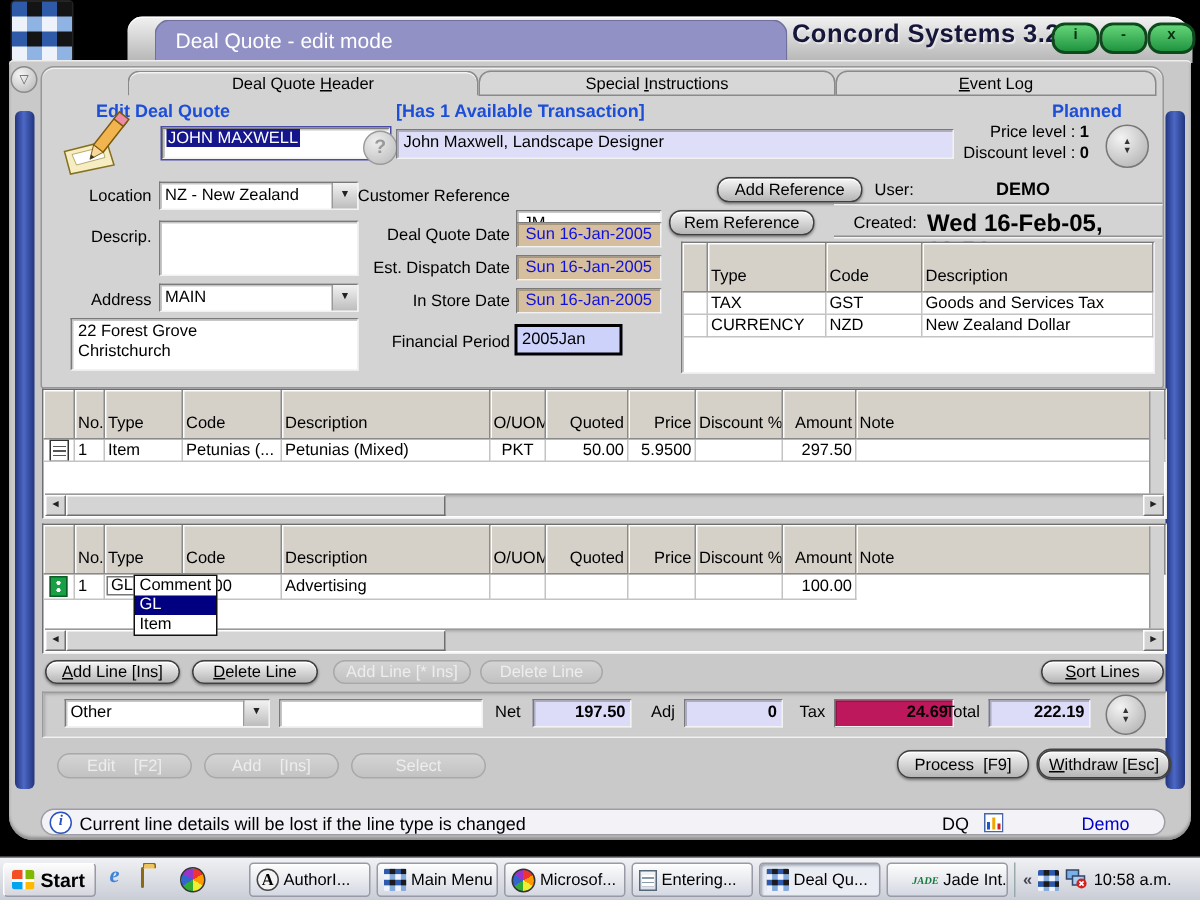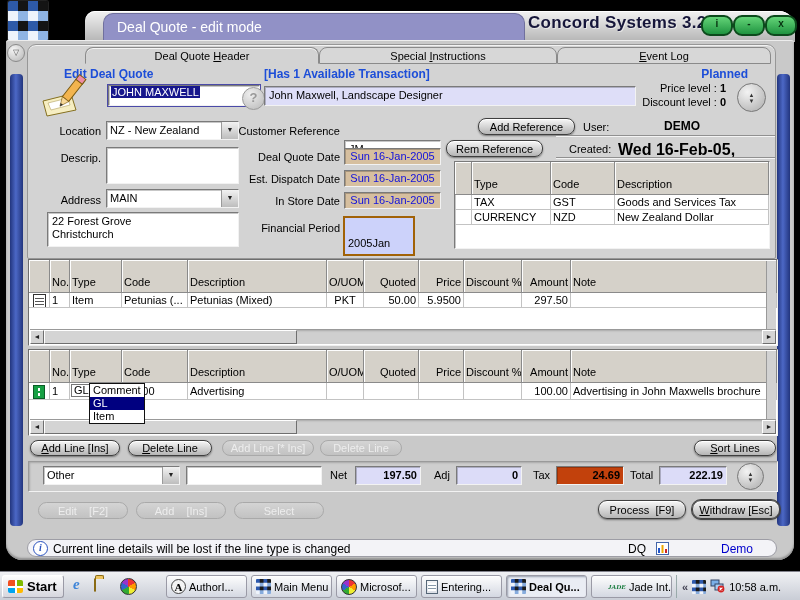--- a/index.html
+++ b/index.html
@@ -101,21 +101,21 @@
         display:flex;align-items:center;gap:4px;padding:0 5px;box-sizing:border-box;
         font-weight:bold;font-size:13px;cursor:pointer;}
   .flag{width:15px;height:13px;border-radius:2px;
         background:linear-gradient(#fff,#fff) center/2px 100% no-repeat,
                    linear-gradient(#fff,#fff) center/100% 2px no-repeat,
                    conic-gradient(#7fba00 0 25%,#ffb900 0 50%,#00a4ef 0 75%,#f25022 0);}
   .tbtn{top:3px;height:23px;width:81px;background:linear-gradient(#fdfdfd,#d4d8e2);
         border:1px solid #9a9aa6;border-radius:3px;box-shadow:inset 0 1px 0 #fff;display:flex;
         align-items:center;gap:3px;padding:0 4px;font-size:11px;overflow:hidden;white-space:nowrap;
         box-sizing:border-box;cursor:pointer;}
-  .tbtn.active{background:#eaedf4;box-shadow:inset 1px 1px 2px #98a0ae;font-weight:bold;text-align:center;}
+  .tbtn.active{background:#eaedf4;box-shadow:inset 1px 1px 2px #98a0ae;font-weight:normal;text-align:center;}
   .jmini{width:15px;height:15px;flex:0 0 auto;border-radius:1px;
         background:conic-gradient(#1b1b1b 0 25%,#86abdd 0 50%,#eef3fb 0 75%,#2e5aae 0);
         background-size:7.5px 7.5px;}
   .eicon{font:bold italic 15px "Liberation Serif",serif;color:#3d84d8;}
   .folder{width:16px;height:11px;background:linear-gradient(#f6d57c,#dfa92f);border:1px solid #8a6b14;
         border-radius:1px;position:relative;margin-top:4px;}
   .folder:before{content:"";position:absolute;top:-4px;left:0;width:7px;height:3px;background:#eec45f;
         border:1px solid #8a6b14;border-bottom:none;border-radius:2px 2px 0 0;}
   .cwheel{width:15px;height:15px;border-radius:50%;flex:0 0 auto;border:1px solid #333;
         background:conic-gradient(#e33 0 60deg,#f90 0 120deg,#ee3 0 180deg,#3a3 0 240deg,#36c 0 300deg,#93c 0);}
@@ -193,21 +193,21 @@
 
     <div class="abs rlab" style="left:140px;top:80px;width:172px;">Customer Reference</div>
     <div class="abs sunk" style="left:316px;top:76px;width:97px;height:19px;padding:2px 4px;margin-top:19px;">JM</div>
     <div class="abs rlab" style="left:140px;top:106px;width:172px;">Deal Quote Date</div>
     <div class="abs sunk datef" style="left:316px;top:103px;width:97px;height:17px;">Sun 16-Jan-2005</div>
     <div class="abs rlab" style="left:140px;top:128px;width:172px;">Est. Dispatch Date</div>
     <div class="abs sunk datef" style="left:316px;top:125px;width:97px;height:17px;">Sun 16-Jan-2005</div>
     <div class="abs rlab" style="left:140px;top:150px;width:172px;">In Store Date</div>
     <div class="abs sunk datef" style="left:316px;top:147px;width:97px;height:17px;">Sun 16-Jan-2005</div>
     <div class="abs rlab" style="left:140px;top:177px;width:172px;">Financial Period</div>
-    <div class="abs" style="left:315px;top:171px;width:72px;height:21px;border:2px solid #a16207;background:#ccd2fa;padding:18px 3px;line-height:15px;box-sizing:border-box;">2005Jan</div>
+    <div class="abs" style="left:315px;top:171px;width:72px;height:21px;border:2px solid #000000;background:#ccd2fa;padding:1px 3px;line-height:15px;box-sizing:border-box;">2005Jan</div>
 
     <div class="abs pill sm" style="left:418px;top:73px;width:97px;height:17px;margin-left:32px;">Add Reference</div>
     <div class="abs pill sm" style="left:418px;top:95px;width:97px;height:17px;">Rem Reference</div>
     <div class="abs" style="left:555px;top:76px;">User:</div>
     <div class="abs" style="left:636px;top:74px;font-weight:bold;font-size:12px;">DEMO</div>
     <div class="abs groove" style="left:528px;top:90px;width:219px;"></div>
     <div class="abs" style="left:541px;top:98px;">Created:</div>
     <div class="abs" style="left:590px;top:96px;font-weight:bold;font-size:16px;">Wed 16-Feb-05, 10:54</div>
     <div class="abs groove" style="left:528px;top:112px;width:219px;"></div>
     <div class="abs sunk" style="left:426px;top:116px;width:316px;height:88px;overflow:hidden;">
@@ -291,21 +291,20 @@
             <span class="ddbtn">▼</span>
           </span>
       </div>
       <div class="gc c3" style="height:17px;line-height:16px;">61000</div>
       <div class="gc c4" style="height:17px;line-height:16px;">Advertising</div>
       <div class="gc c5" style="height:17px;"></div>
       <div class="gc c6" style="height:17px;"></div>
       <div class="gc c7" style="height:17px;"></div>
       <div class="gc c8" style="height:17px;"></div>
       <div class="gc c9 ar" style="height:17px;line-height:16px;">100.00</div>
-      <div class="gc c10" style="height:17px;line-height:16px;">Advertising in John Maxwells brochure</div>
     </div>
     <div class="list" style="left:60px;top:33px;width:54px;">
       <div class="it">Comment</div>
       <div class="it sel">GL</div>
       <div class="it">Item</div>
     </div>
     <div class="gutter"></div>
     <div class="hsb">
       <div class="sbtn">◄</div>
       <div class="thumb" style="width:253px;"></div>
@@ -324,21 +323,21 @@
   <div class="abs sunk dd" style="left:43px;top:466px;width:137px;height:19px;">
       <span class="ddval">Other</span>
       <span class="ddbtn">▼</span>
     </div>
   <div class="abs sunk" style="left:186px;top:466px;width:136px;height:19px;"></div>
   <div class="abs" style="left:330px;top:469px;">Net</div>
   <div class="abs sunk valbox" style="left:355px;top:466px;width:66px;height:19px;">197.50</div>
   <div class="abs" style="left:434px;top:469px;">Adj</div>
   <div class="abs sunk valbox" style="left:456px;top:466px;width:66px;height:19px;">0</div>
   <div class="abs" style="left:533px;top:469px;">Tax</div>
-  <div class="abs sunk valbox" style="left:556px;top:466px;width:68px;height:19px;background:#c2410c;">24.69</div>
+  <div class="abs sunk valbox" style="left:556px;top:466px;width:80px;height:19px;background:#be185d;">24.69</div>
   <div class="abs" style="left:630px;top:469px;">Total</div>
   <div class="abs sunk valbox" style="left:659px;top:466px;width:68px;height:19px;">222.19</div>
   <div class="abs spin" style="left:737px;top:463px;width:25px;height:25px;">
       <span>▲</span>
       <span>▼</span>
     </div>
 
   <div class="abs pill off" style="left:38px;top:502px;width:90px;height:17px;">Edit    [F2]</div>
   <div class="abs pill off" style="left:136px;top:502px;width:90px;height:17px;">Add    [Ins]</div>
   <div class="abs pill off" style="left:234px;top:502px;width:90px;height:17px;">Select</div>

